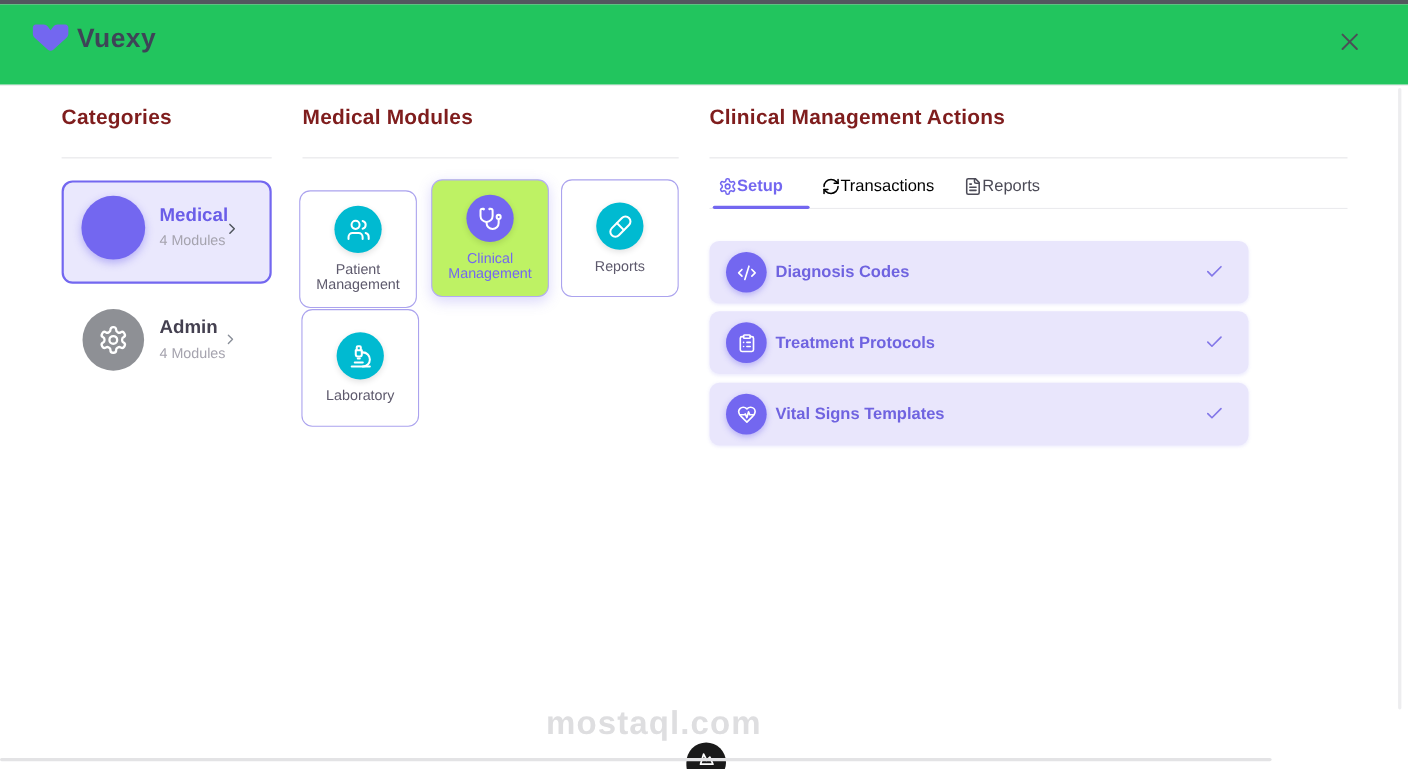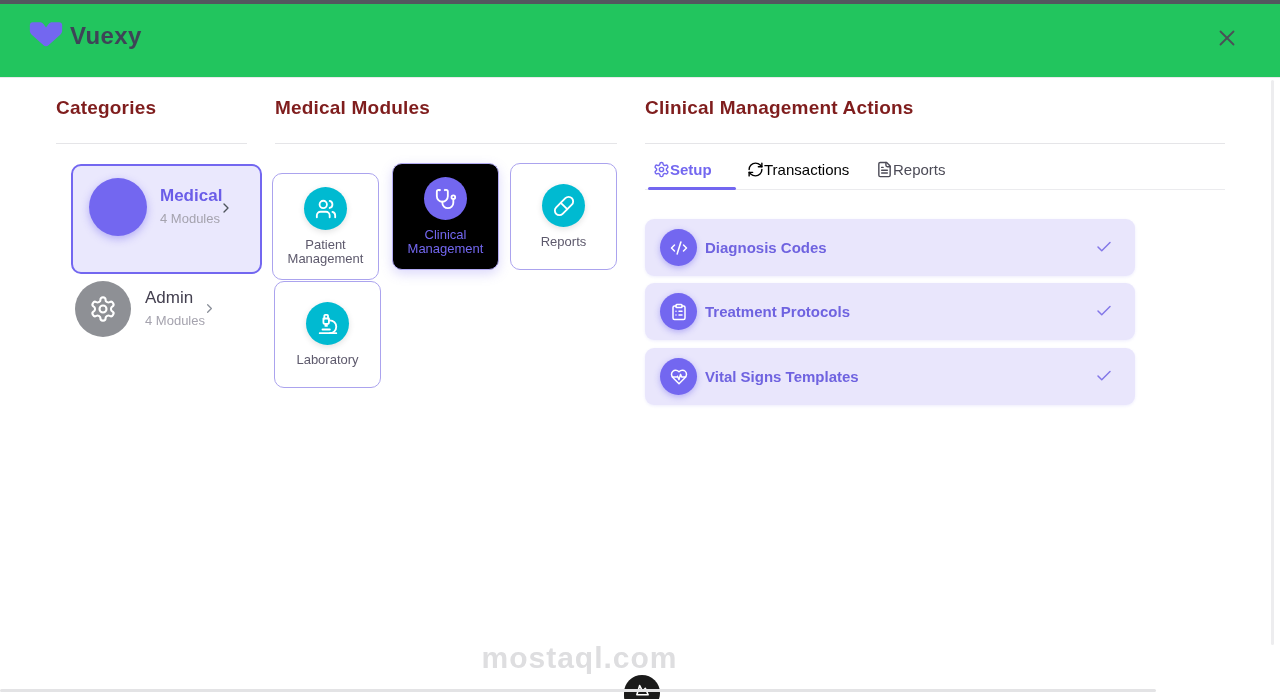--- a/index.html
+++ b/index.html
@@ -19,47 +19,47 @@
   .app-title { position:absolute; left:70px; top:18px; font-size:24px; font-weight:700; color:#3e4457; letter-spacing:.4px; }
   .close-btn { position:absolute; right:38px; top:19px; width:30px; height:30px; display:flex; align-items:center; justify-content:center; color:#4a5056; cursor:pointer; background:none; border:none; }
   .header-divider { position:absolute; top:77px; left:0; width:1280px; height:1px; background:#e9e9eb; }
 
   
   .col-heading { position:absolute; top:97px; font-size:19px; font-weight:700; color:#7f1d1d; letter-spacing:.2px; }
   .col-divider { position:absolute; top:143px; height:1px; background:#e5e5e8; }
 
   
   .cat-card {
-    position:absolute; left:56px; top:164px; width:191px; height:110px;
-    background:#eae8fd; border:2px solid #7367f0; border-radius:10px; cursor:pointer;margin-left:15px;
+    position:absolute; left:56px; top:164px; width:191px; height:94px;
+    background:#eae8fd; border:2px solid #7367f0; border-radius:10px; cursor:pointer;
   }
   .cat-avatar {
     position:absolute; left:16px; top:12px; width:58px; height:58px; border-radius:50%;
     background:#7367f0; box-shadow:0 3px 8px rgba(115,103,240,.45);
   }
   .cat-name { position:absolute; left:87px; top:20px; font-size:17px; font-weight:600; color:#6a5de8; }
   .cat-count { position:absolute; left:87px; top:45px; font-size:13px; color:#a5a3ae; }
   .cat-chevron { position:absolute; right:26px; top:34px; color:#4e545c; }
 
   .cat-row { position:absolute; left:56px; top:270px; width:191px; height:78px; cursor:pointer; }
   .cat-row .avatar-gray {
     position:absolute; left:19px; top:11px; width:56px; height:56px; border-radius:50%;
     background:#8e9095; display:flex; align-items:center; justify-content:center; color:#fff;
   }
-  .cat-row .row-name { position:absolute; left:89px; top:18px; font-size:17px; font-weight:400; color:#444050; }
+  .cat-row .row-name { position:absolute; left:89px; top:18px; font-size:17px; font-weight:700; color:#444050; }
   .cat-row .row-count { position:absolute; left:89px; top:43px; font-size:13px; color:#a5a3ae; }
   .cat-row .row-chevron { position:absolute; right:30px; top:31px; color:#8a8f99; }
 
   
   .mod-card {
     position:absolute; width:107px; height:107px; border-radius:10px; background:#fff;
     border:1.5px solid #aba3ee; display:flex; flex-direction:column; align-items:center;
     justify-content:center; gap:8px; cursor:pointer; padding:6px;
   }
-  .mod-card.selected { background:#000000; border-color:#b3abf2; box-shadow:0 4px 12px rgba(115,103,240,.25);justify-content:center; }
+  .mod-card.selected { background:#bef264; border-color:#b3abf2; box-shadow:0 4px 12px rgba(115,103,240,.25);justify-content:center; }
   .mod-circle {
     width:43px; height:43px; border-radius:50%; background:#00bad1; color:#fff;
     display:flex; align-items:center; justify-content:center; box-shadow:0 2px 6px rgba(0,0,0,.12);
   }
   .mod-card.selected .mod-circle { background:#7367f0; }
   .mod-label { font-size:13px; line-height:14px; color:#5d596c; text-align:center; max-width:96px; }
   .mod-card.selected .mod-label { color:#7367f0; }
   .mod-1 { left:272px; top:163px;margin-top:10px; }
   .mod-2 { left:392px; top:163px; }
   .mod-3 { left:510px; top:163px; }
@@ -86,21 +86,21 @@
   .action-row .a-label { position:absolute; left:60px; top:20px; font-size:15px; font-weight:600; color:#6f63e0; }
   .action-row .a-check { position:absolute; right:22px; top:19px; color:#8377e8; }
   .ar-1 { top:219px; } .ar-2 { top:283px; } .ar-3 { top:348px; }
 
   
   .wm-arabic {
     position:absolute; left:0; top:578px; width:1280px; text-align:center;
     font-size:62px; font-weight:700; color:#e3e3e4; letter-spacing:1px;
   }
   .wm-domain {
-    position:absolute; left:2px; top:641px; width:1155px; text-align:center;
+    position:absolute; left:17px; top:641px; width:1155px; text-align:center;
     font-size:30px; font-weight:700; color:#dedee0; letter-spacing:1px;
   }
   .wm-badge {
     position:absolute; left:624px; top:675px; width:36px; height:36px; border-radius:50% 50% 50% 42%;
     background:#1a1a1a; display:flex; align-items:flex-start; justify-content:center; padding-top:7px;
     box-shadow:0 0 0 2px rgba(255,255,255,.6);
   }
 
   
   .bottom-line { position:absolute; left:0; top:689px; width:1156px; height:3px; background:#e3e3e5; border-radius:2px; }

